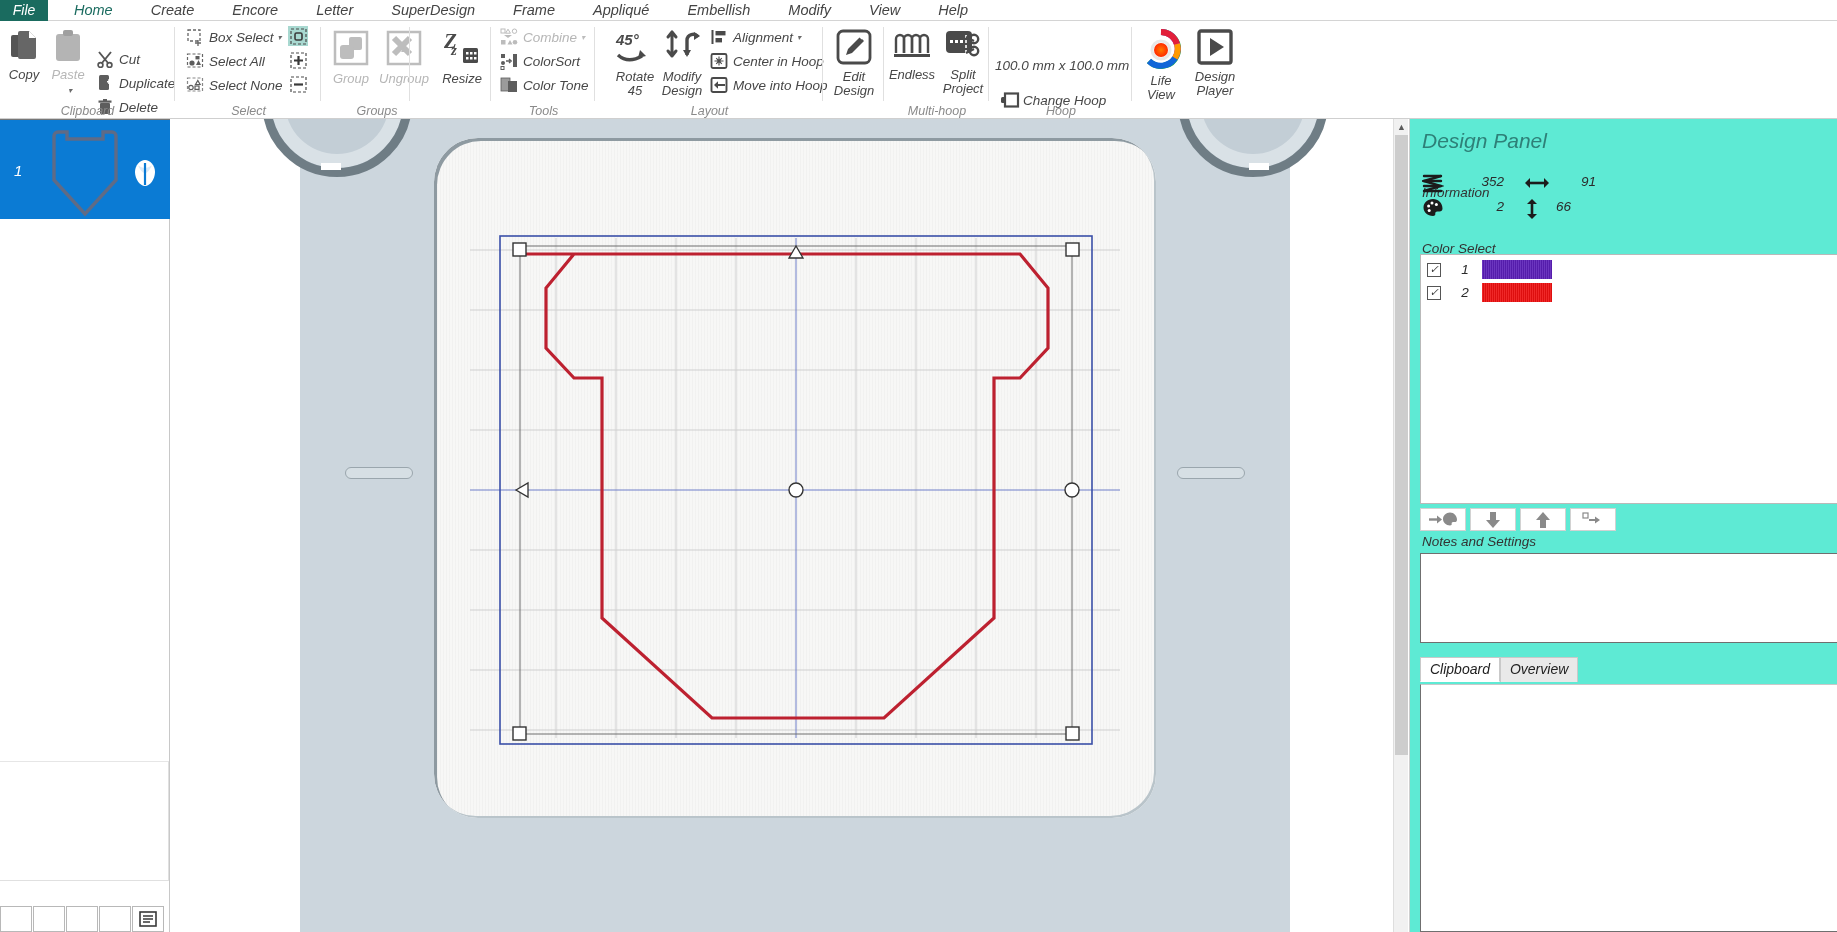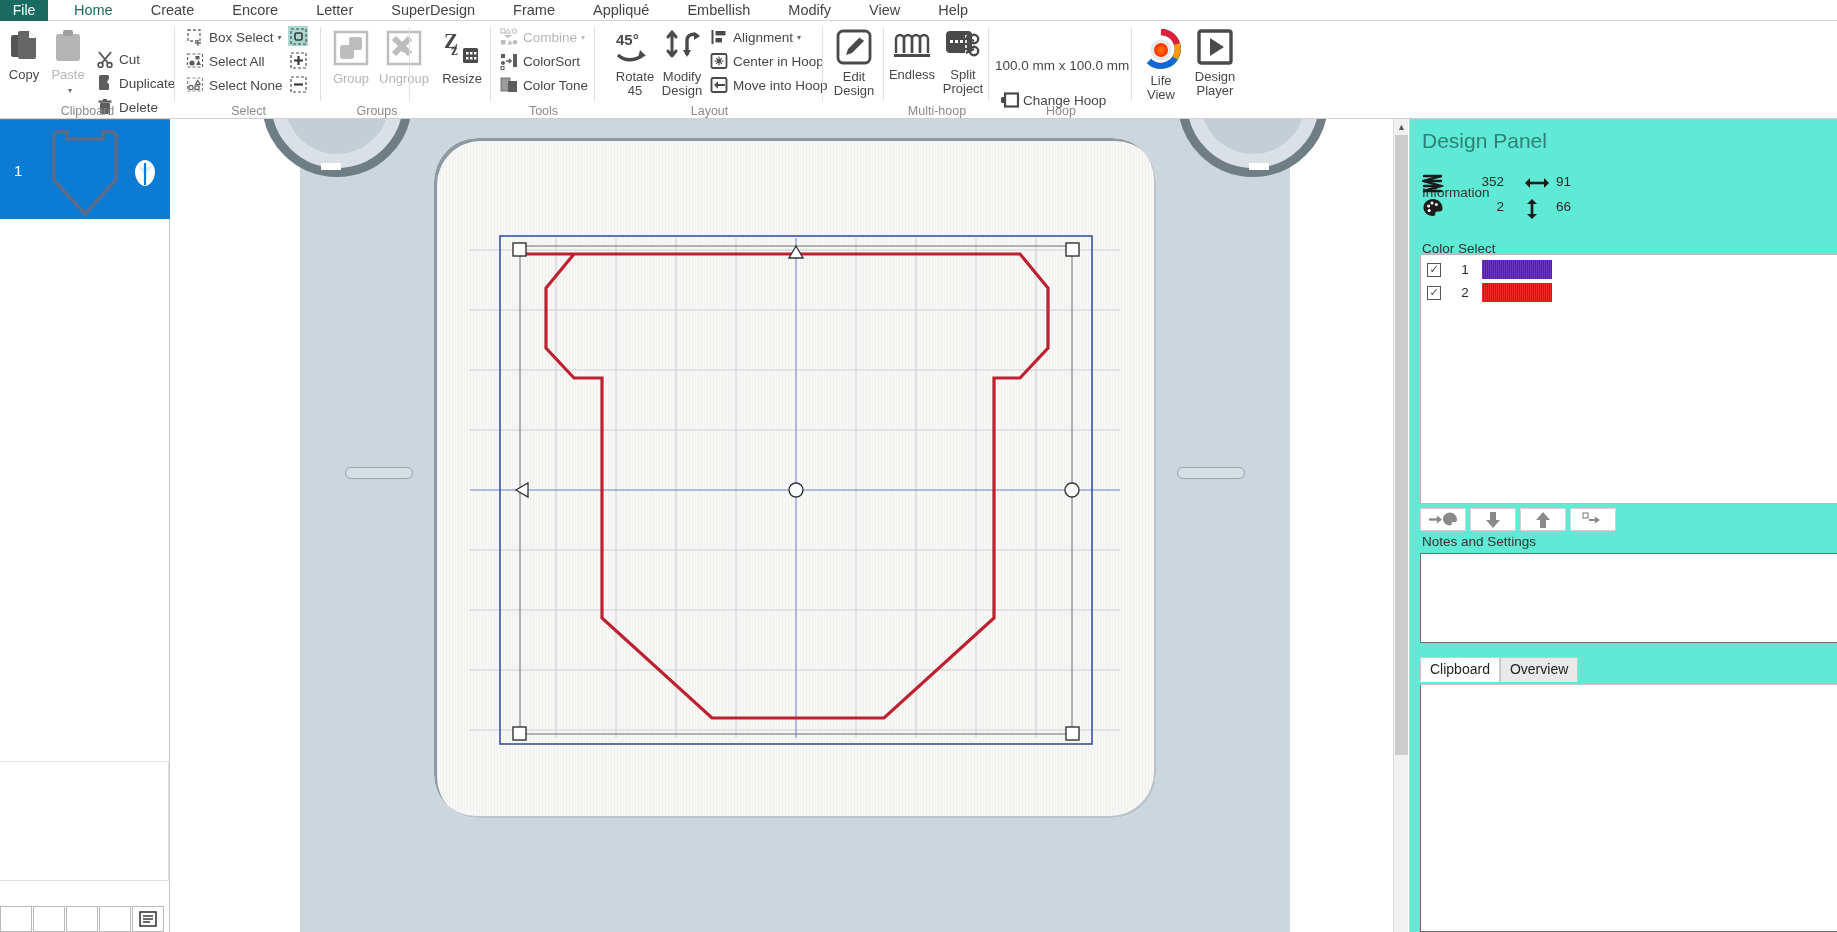--- a/index.html
+++ b/index.html
@@ -4,21 +4,21 @@
 <style>
   * { box-sizing: border-box; }
   html, body {
     margin: 0; padding: 0;
     width: 1837px; height: 932px;
     overflow: hidden;
     font-family: "Liberation Sans", sans-serif;
     background: #ffffff;
     -webkit-font-smoothing: antialiased;
   }
-  #app { position: relative; width: 1837px; height: 932px; }
+  #app { position: relative; width: 1837px; height: 932px; font-style: italic; }
 
   
   .tabbar {
     position: absolute; top: 0; left: 0; width: 1837px; height: 21px;
     background: #ffffff;
     border-bottom: 1px solid #d4d4d4;
   }
   .tab-file {
     position: absolute; left: 0; top: 0; width: 48px; height: 21px;
     background: #1a6b5f; color: #ffffff;
@@ -713,21 +713,21 @@
             </svg>
         </span>
         <span class="info-val" style="left:38px;top:3px;width:46px;">352</span>
         <span class="info-ico2" style="left:104px;top:4px;">
           <svg width="26" height="16" viewBox="0 0 26 16">
               <path d="M5 8h16" stroke="#1c1c1c" stroke-width="2.6"></path>
               <path d="M6 3L1 8l5 5z" fill="#1c1c1c"></path>
               <path d="M20 3l5 5-5 5z" fill="#1c1c1c"></path>
             </svg>
         </span>
-        <span class="info-val" style="left:136px;top:3px;width:40px;text-align:left;">91</span>
+        <span class="info-val" style="left:136px;top:3px;width:40px;text-align:right;">91</span>
       </div>
       <div class="info-row">
         <span class="info-ico">
           <svg width="22" height="22" viewBox="0 0 22 22">
               <path d="M11 2C5.5 2 1.5 5.8 1.5 10.5S5.5 19 11 19c1.7 0 2.6-1 2.3-2.2-.3-1.3.5-2.3 2-2.3h2.2c1.8 0 3-1.2 3-3C20.5 6 16.3 2 11 2z" fill="#1c1c1c"></path>
               <g fill="#ffffff">
                 <circle cx="6.6" cy="9" r="1.5"></circle>
                 <circle cx="10" cy="6" r="1.5"></circle>
                 <circle cx="14.4" cy="7.4" r="1.5"></circle>
                 <circle cx="7.2" cy="13.6" r="1.5"></circle>

